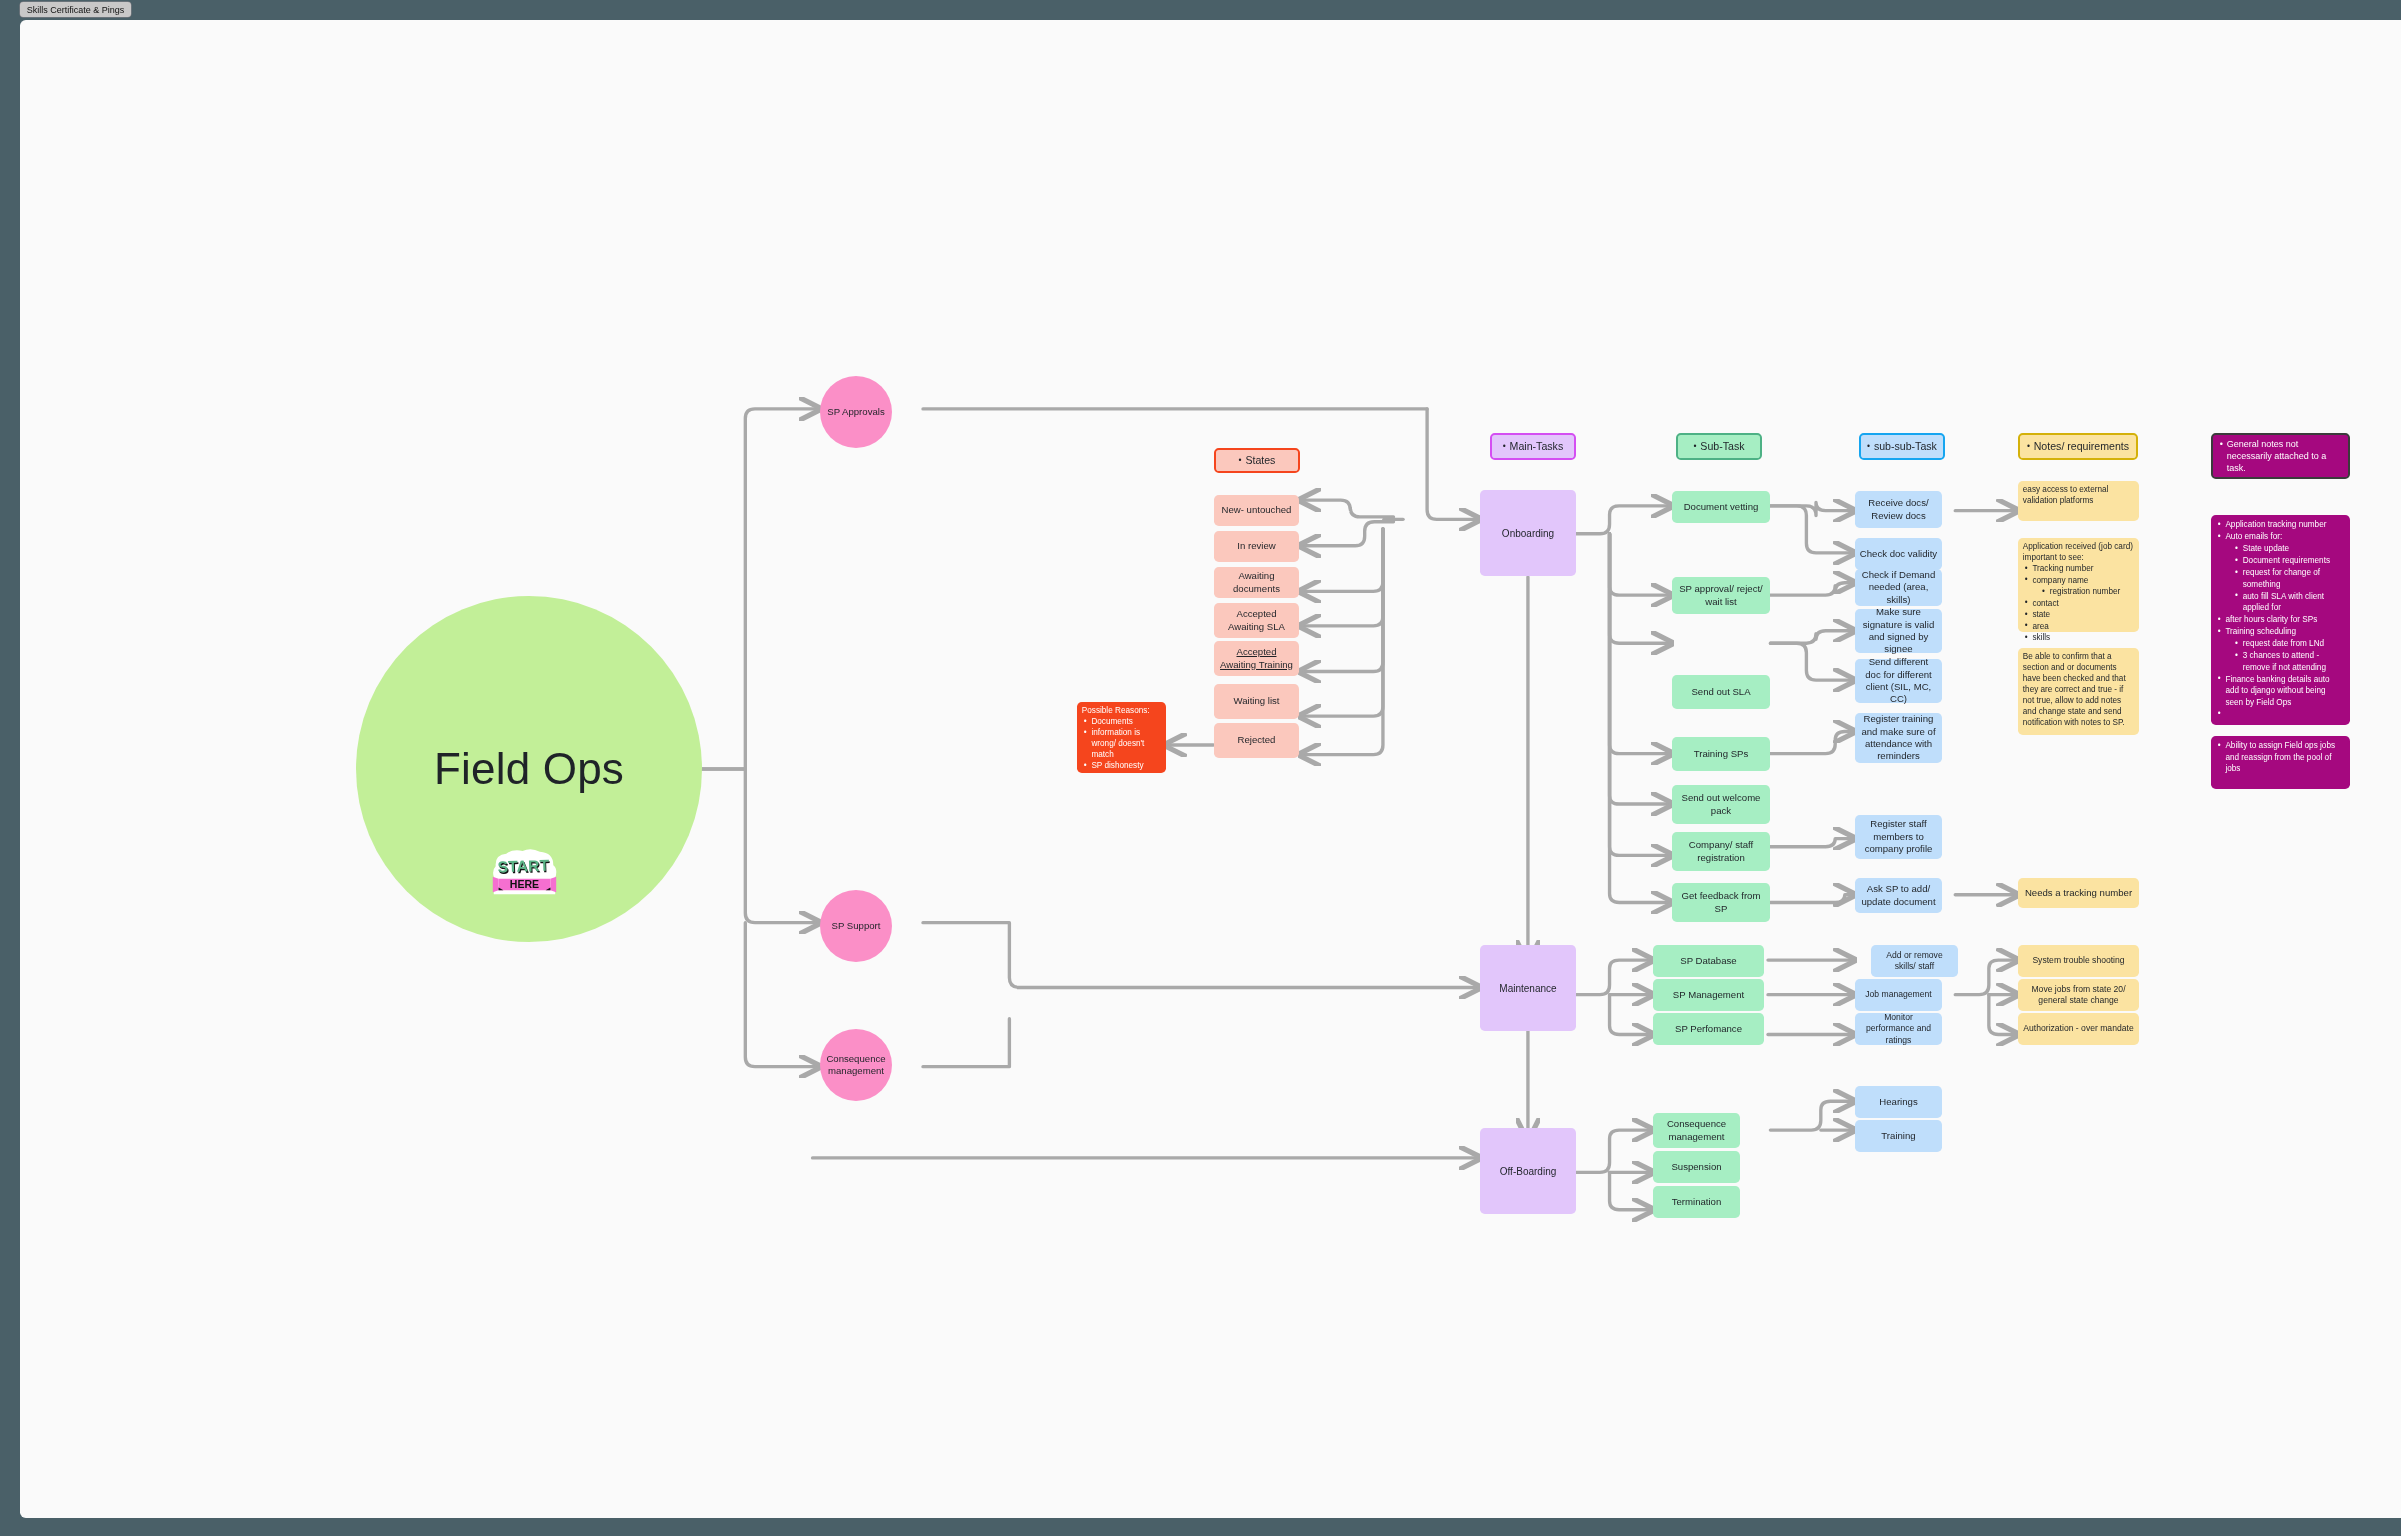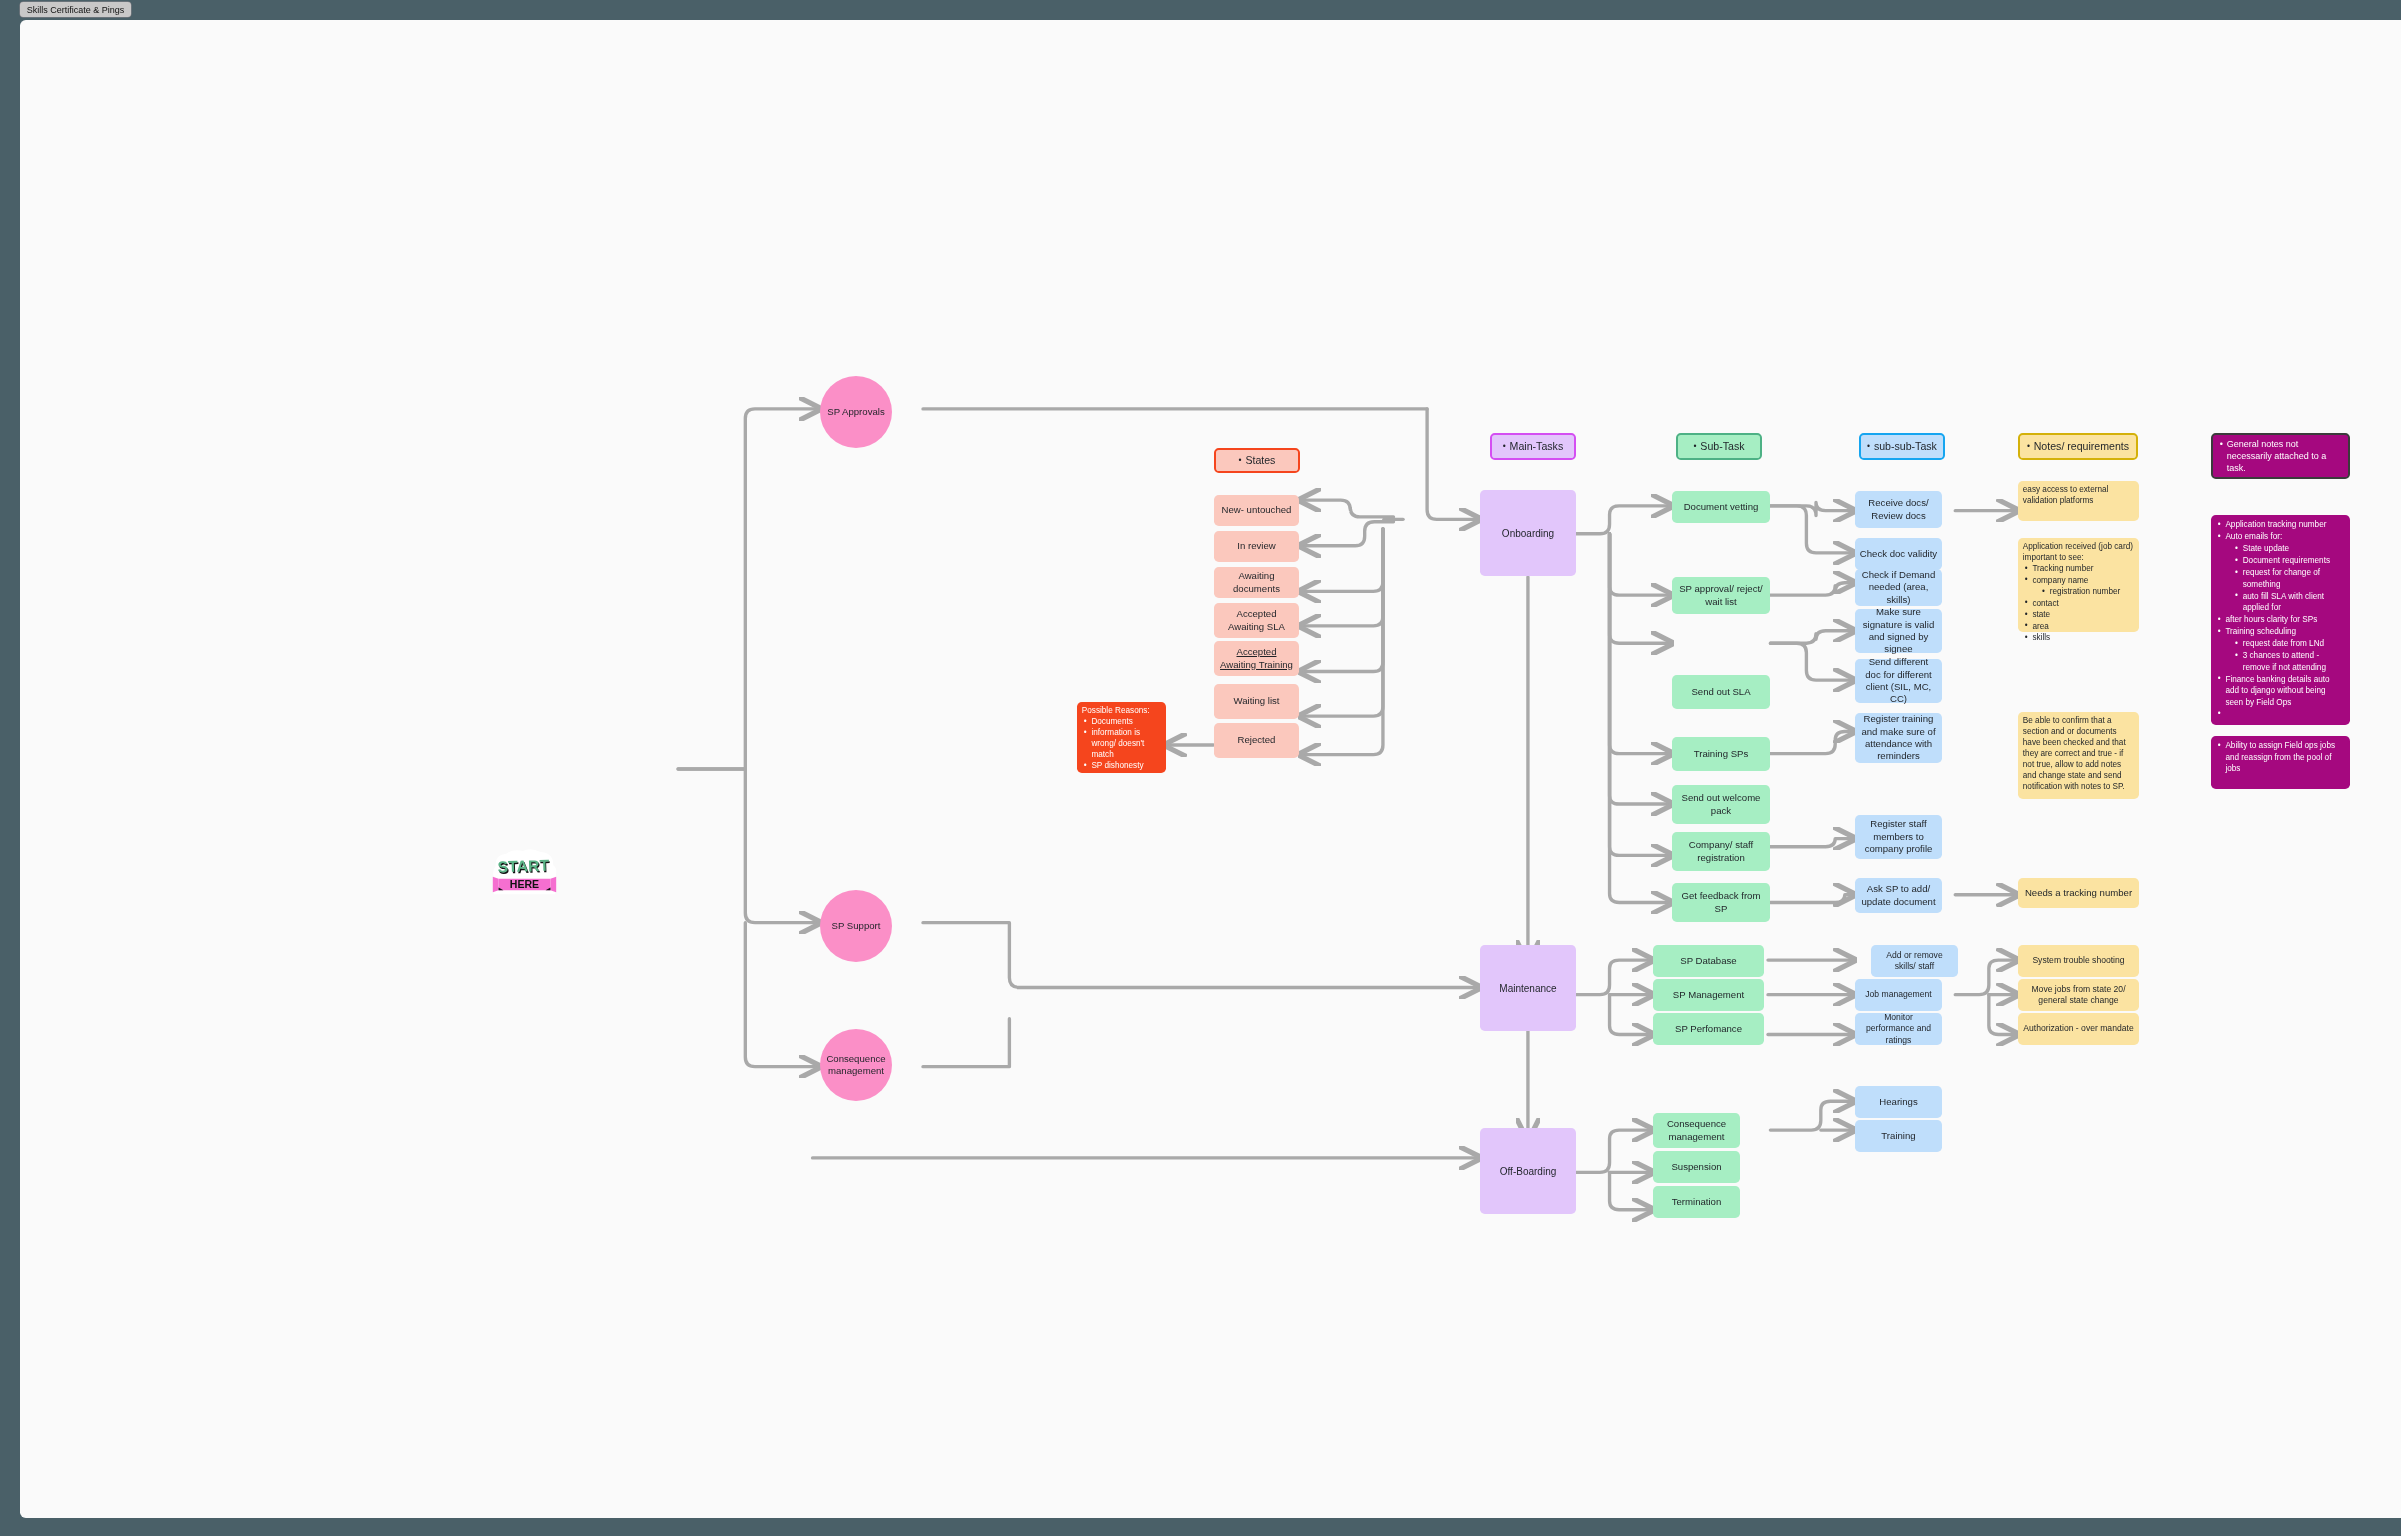--- a/index.html
+++ b/index.html
@@ -160,20 +160,23 @@
 
       <path d="M3240,2400 H3290 Q3310,2400 3310,2380 V2330 Q3310,2312 3330,2312 H3400" marker-end="url(#ah)"></path>
       <path d="M3310,2400 H3400" marker-end="url(#ah)"></path>
       <path d="M3310,2400 V2460 Q3310,2478 3330,2478 H3400" marker-end="url(#ah)"></path>
 
       <path d="M3645,2312 H3730 Q3750,2312 3750,2292 V2270 Q3750,2252 3770,2252 H3820" marker-end="url(#ah)"></path>
       <path d="M3750,2312 H3820" marker-end="url(#ah)"></path>
     </g>
   </svg>
 
+  <div class="node circle-main" style="left:336px; top:576px; width:346px; height:346px;">
+    <div class="big-label">Field Ops</div>
+  </div>
 
   <div class="sticker" style="left:468px; top:828px;">
     <svg viewBox="0 0 152 104" width="73" height="50">
       <path d="M16,38 Q14,14 38,12 Q50,2 72,6 Q90,-2 108,8 Q136,10 136,36 Q146,44 140,62 L140,96 L12,96 L12,60 Q8,46 16,38 Z" fill="#ffffff"></path>
       <text x="76" y="52" font-family="Liberation Sans, sans-serif" font-size="33" font-weight="bold" fill="#111" text-anchor="middle" transform="rotate(-2 76 52)">START</text>
       <text x="74" y="49" font-family="Liberation Sans, sans-serif" font-size="33" font-weight="bold" fill="#5bb487" text-anchor="middle" transform="rotate(-2 74 49)">START</text>
       <path d="M22,64 L130,64 L130,88 L22,88 Z" fill="#f56fd0"></path>
       <path d="M10,60 L22,64 L22,88 L10,92 Z" fill="#f56fd0"></path>
       <path d="M142,60 L130,64 L130,88 L142,92 Z" fill="#f56fd0"></path>
       <path d="M22,82 L32,88 L22,88 Z" fill="#111"></path>
@@ -335,21 +338,21 @@
             </ul>
         </li>
         <li>contact</li>
         <li>state</li>
         <li>area</li>
         <li>skills</li>
       </ul>
     </div>
   </div>
 
-  <div class="node rect n-note" style="left:1998px; top:692px; width:121px; height:87px; align-items:flex-start;">
+  <div class="node rect n-note" style="left:1998px; top:628px; width:121px; height:87px; align-items:flex-start;">
     <div class="note-body">Be able to confirm that a section and or documents have been checked and that they are correct and true - if not true, allow to add notes and change state and send notification with notes to SP.</div>
   </div>
 
   <div class="node rect n-note" style="left:1998px; top:858px; width:121px; height:30px;">
     <span>Needs a tracking number</span>
   </div>
 
   <div class="node rect n-sub" style="left:1633px; top:925px; width:111px; height:32px;">
     <span>SP Database</span>
     </div>

